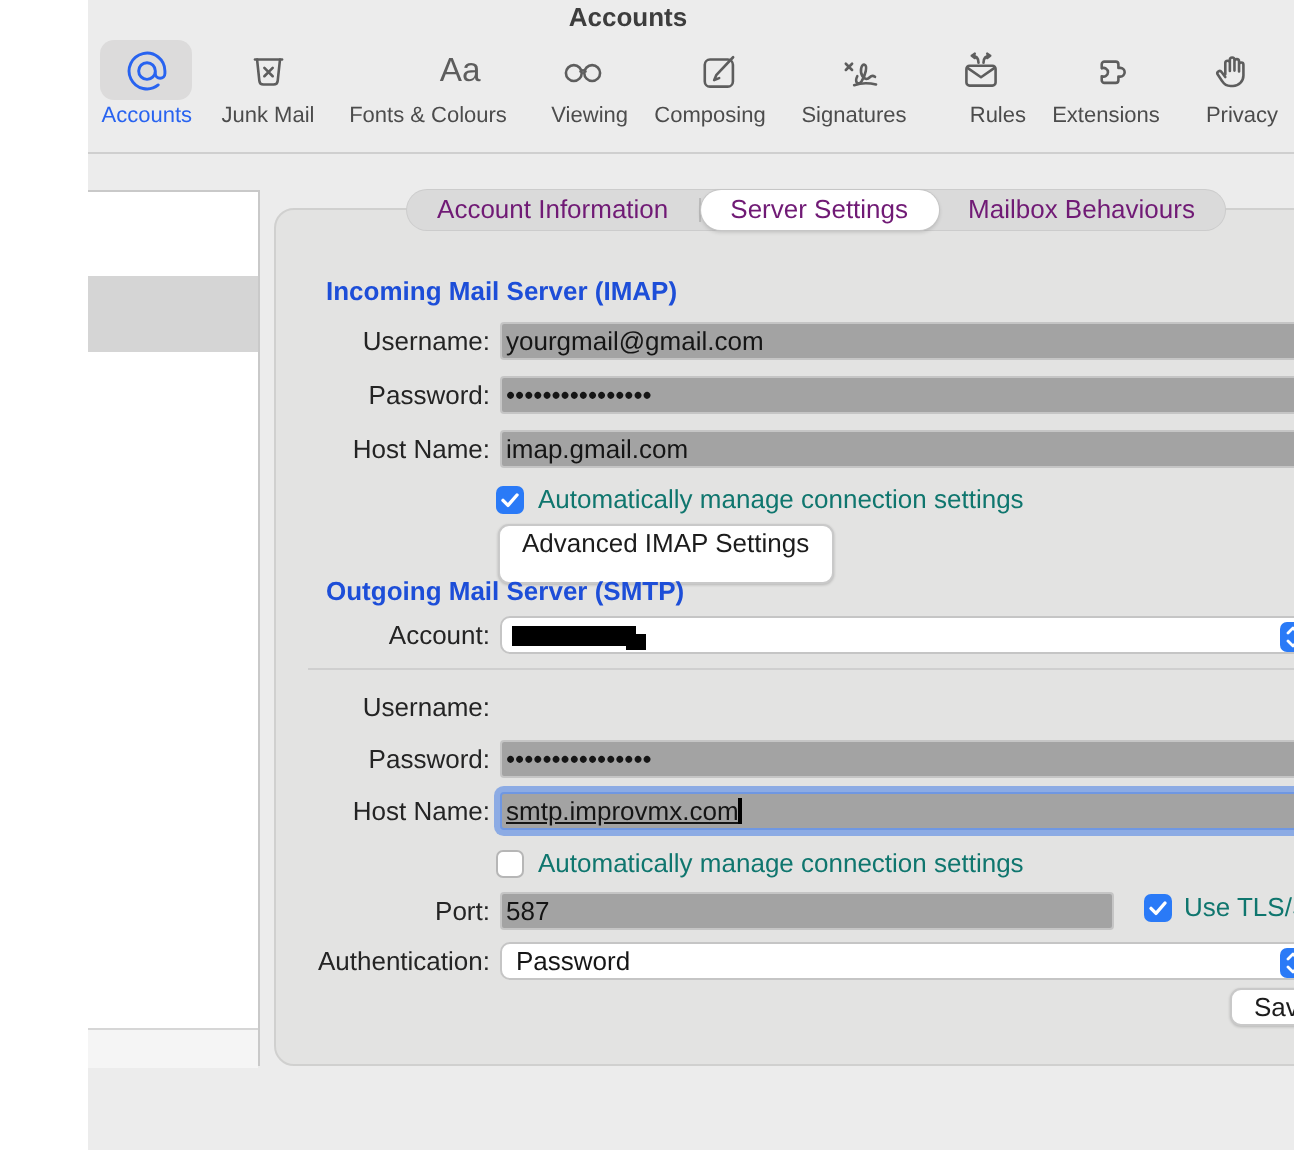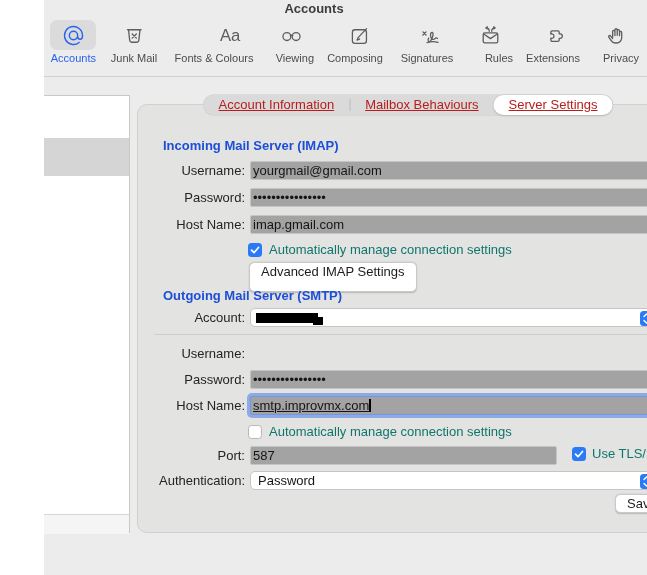--- a/index.html
+++ b/index.html
@@ -24,21 +24,21 @@
     border:1px solid #c9c9c9;border-left:none;box-sizing:border-box;}
   .sidebar-row{position:absolute;left:0;right:0;top:42px;height:38px;background:#d5d5d5;}
   .sidebar-footer{position:absolute;left:0;right:0;top:418px;height:19px;background:#f5f5f5;
     border-top:1px solid #d6d6d6;}
   
   .panel{position:absolute;left:93px;top:104px;width:542px;height:429px;background:#e3e3e2;
     border:1px solid #d0d0cf;border-radius:10px;box-sizing:border-box;}
   
   .tabbar{position:absolute;left:50%;top:-10px;transform:translateX(-50%);height:20px;display:flex;
     align-items:stretch;background:#dadada;border-radius:10px;box-shadow:0 0 0 0.5px #cccccc;}
-  .tab{line-height:20px;padding:0 15px;white-space:nowrap;color:#b91c1c;border-radius:10px;cursor:default;text-decoration:underline;}
+  .tab{line-height:20px;padding:0 15px;white-space:nowrap;color:#701a75;border-radius:10px;cursor:default;}
   .tab.selected{background:#ffffff;box-shadow:0 0 0 0.5px #c6c6c6,0 1px 2px rgba(0,0,0,.18);}
   .tab-sep{width:1px;background:#bcbcbc;margin:4px 0;}
   
   .heading{position:absolute;left:25px;font-weight:bold;color:#1d4ed8;white-space:nowrap;}
   .frow{position:absolute;left:0;right:22px;height:19px;}
   .flabel{position:absolute;left:0;width:107px;text-align:right;line-height:19px;color:#242424;white-space:nowrap;}
   .field{position:absolute;left:112px;right:0;height:19px;box-sizing:border-box;background:#a3a3a3;
     border:1px solid #c5c5c5;border-radius:2px;line-height:17px;padding-left:2px;color:#151515;
     white-space:nowrap;overflow:hidden;}
   .field.short{right:auto;width:307px;}
@@ -164,22 +164,22 @@
   <div class="sidebar">
     <div class="sidebar-row"></div>
     <div class="sidebar-footer"></div>
   </div>
 
   <div class="panel">
 
     <div class="tabbar">
       <div class="tab">Account Information</div>
       <div class="tab-sep"></div>
+      <div class="tab selected">Server Settings</div>
       <div class="tab">Mailbox Behaviours</div>
-      <div class="tab selected">Server Settings</div>
     </div>
 
     <div class="heading" style="top:33px">Incoming Mail Server (IMAP)</div>
 
     <div class="frow" style="top:56px">
       <span class="flabel">Username:</span>
       <div class="field">yourgmail@gmail.com</div>
     </div>
     <div class="frow" style="top:83px">
       <span class="flabel">Password:</span>

